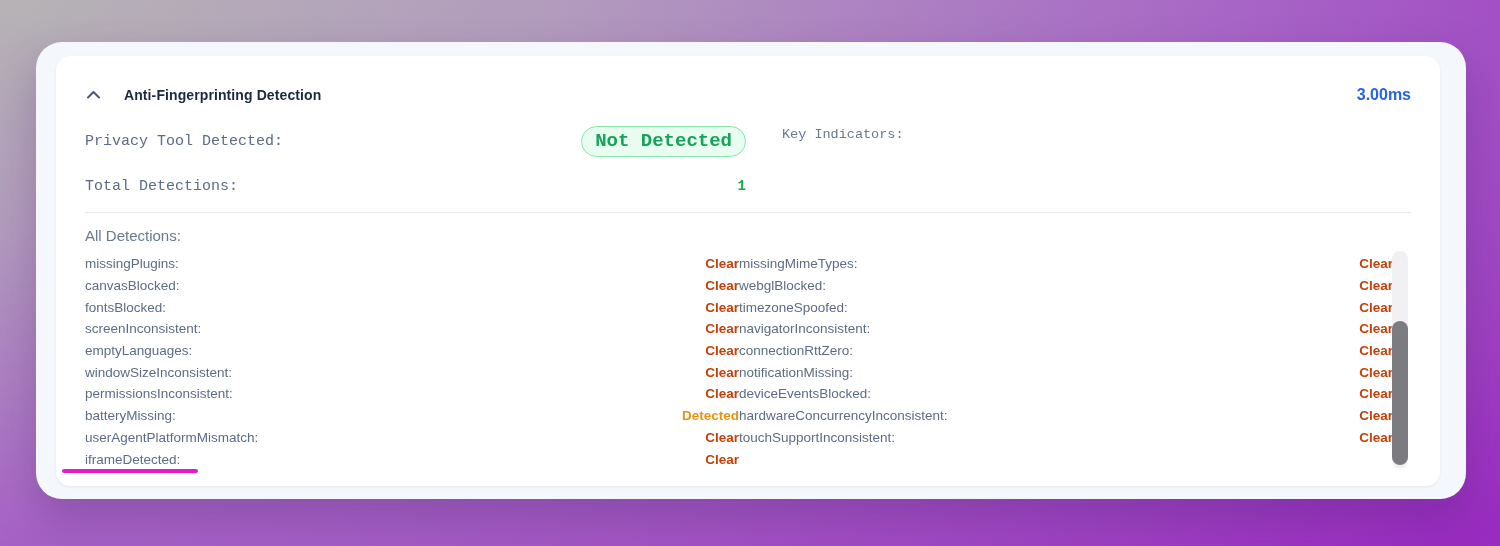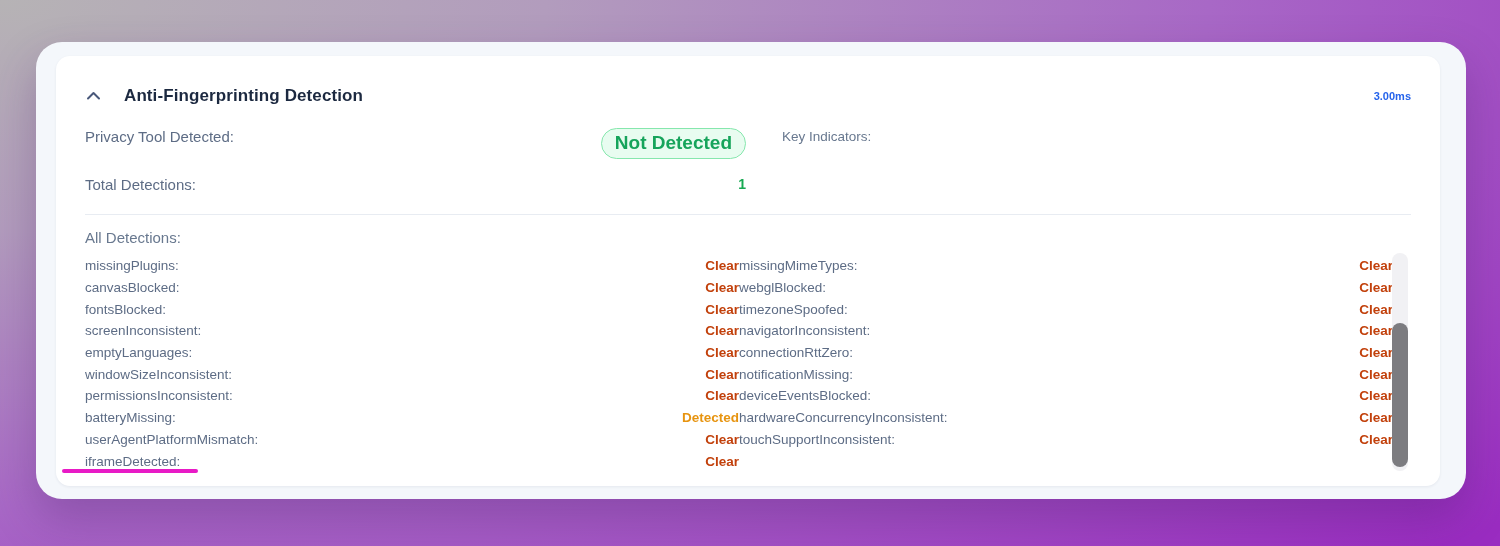--- a/index.html
+++ b/index.html
@@ -18,26 +18,26 @@
   .card {
     position:absolute; left:20px; top:14px; width:1384px; height:430px;
     background:#ffffff; border-radius:14px;
     box-shadow: 0 1px 3px rgba(30,40,70,.07);
   }
   .card-content { position:absolute; left:29px; right:29px; top:0; }
 
   
   .card-header { margin-top:30px; display:flex; align-items:center; }
   .chevron-btn { display:flex; align-items:center; cursor:pointer; width:17px; height:14px; }
-  .section-title { margin-left:22px; font-size:17px; font-weight:bold; color:#1c2940; letter-spacing:.1px; }
-  .duration { margin-left:auto; font-size:11px; font-weight:bold; color:#2563eb; }
+  .section-title { margin-left:22px; font-size:14px; font-weight:bold; color:#1c2940; letter-spacing:.1px; }
+  .duration { margin-left:auto; font-size:16px; font-weight:bold; color:#2563eb; }
 
   
   .summary { margin-top:22px; display:grid; grid-template-columns:1fr 1fr; column-gap:4px; row-gap:17px; }
-  .kv { display:flex; justify-content:space-between; min-height:24px; }
+  .kv { display:flex; align-items:center; justify-content:space-between; min-height:24px;font-family:Liberation Mono, monospace; }
   .kv-label { font-size:15px; color:#5d6c85; }
   .kv-label-sm { font-size:13.5px; color:#68788f; align-self:flex-start; padding-top:1px;margin-left:32px; }
   .badge {
     font-size:19px; font-weight:bold; color:#16a45b;
     background:#e8fcf0; border:1.5px solid #86e7ad;
     border-radius:9999px; padding:3px 13px 4px;
   }
   .total-value { font-size:14px; font-weight:600; color:#17a952; }
 
   .divider { margin-top:14px; border-top:1px solid #e8ecf2; }

